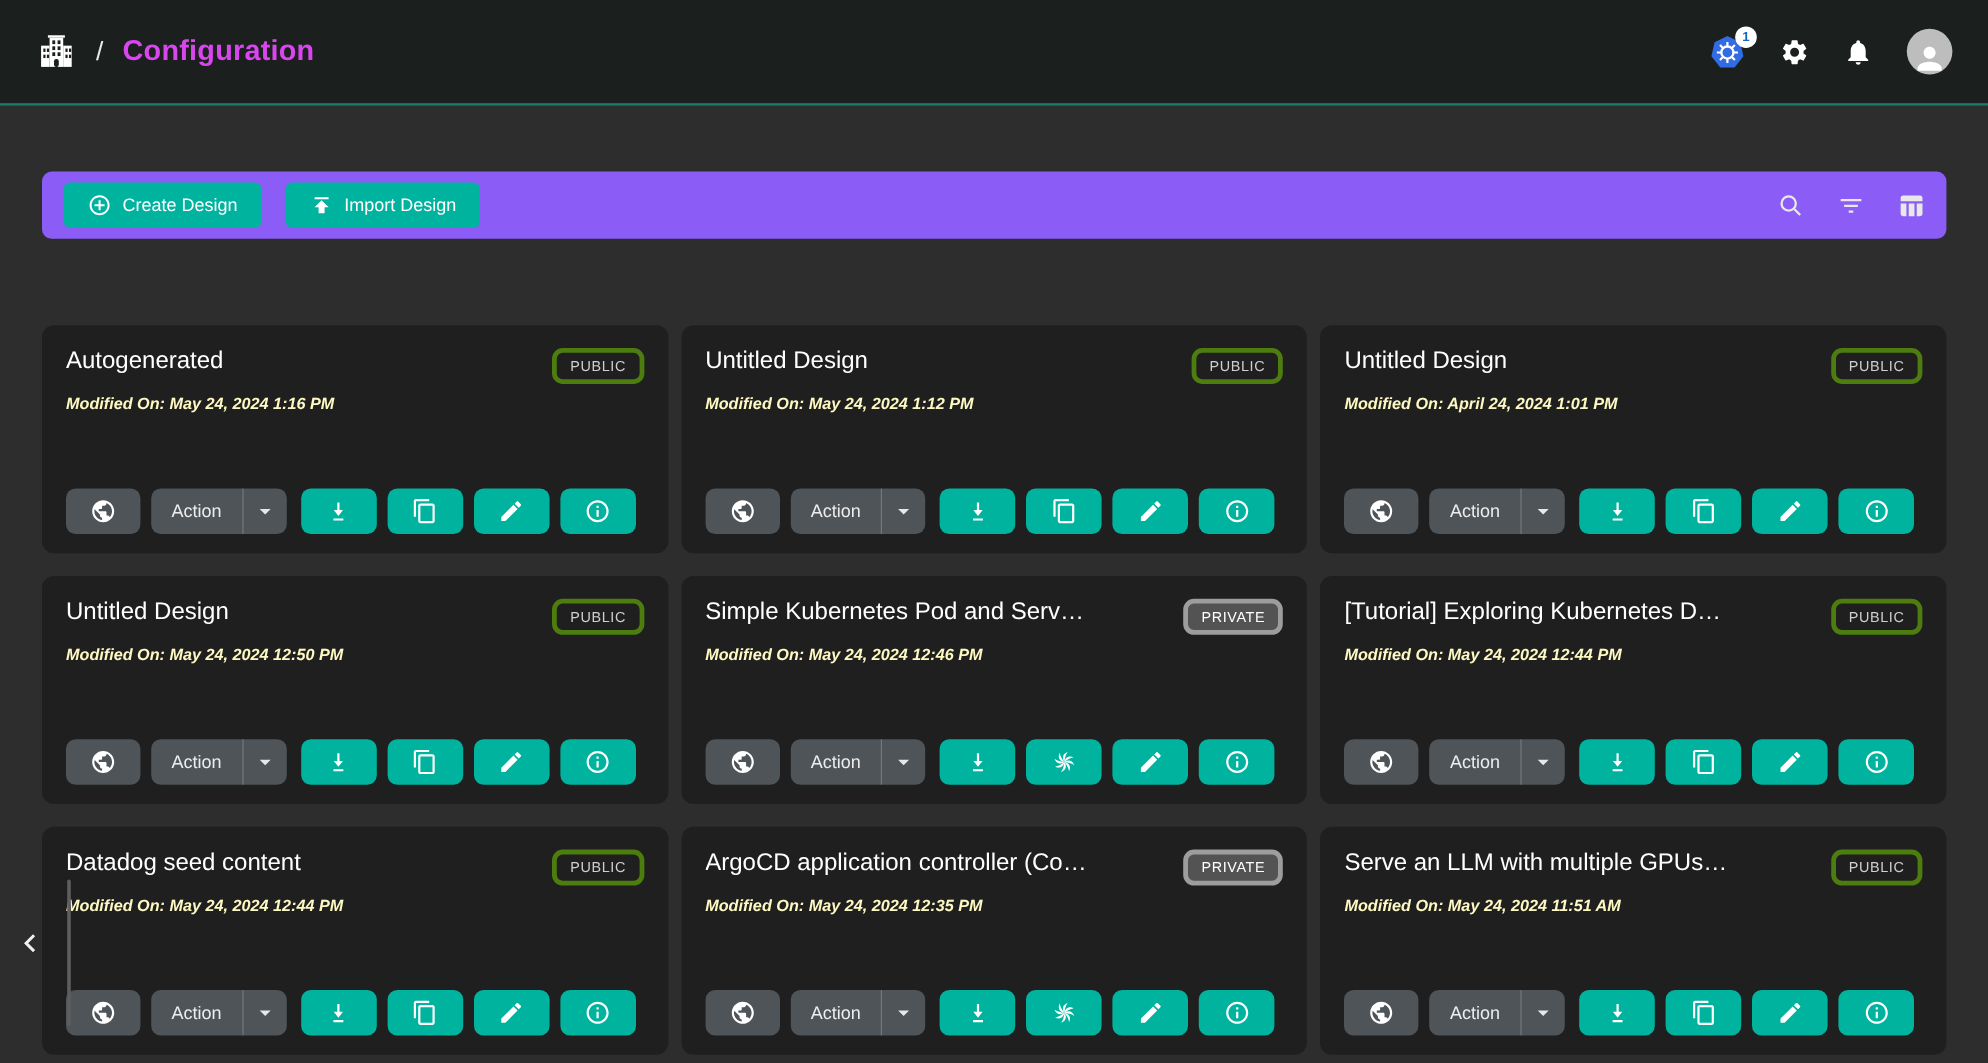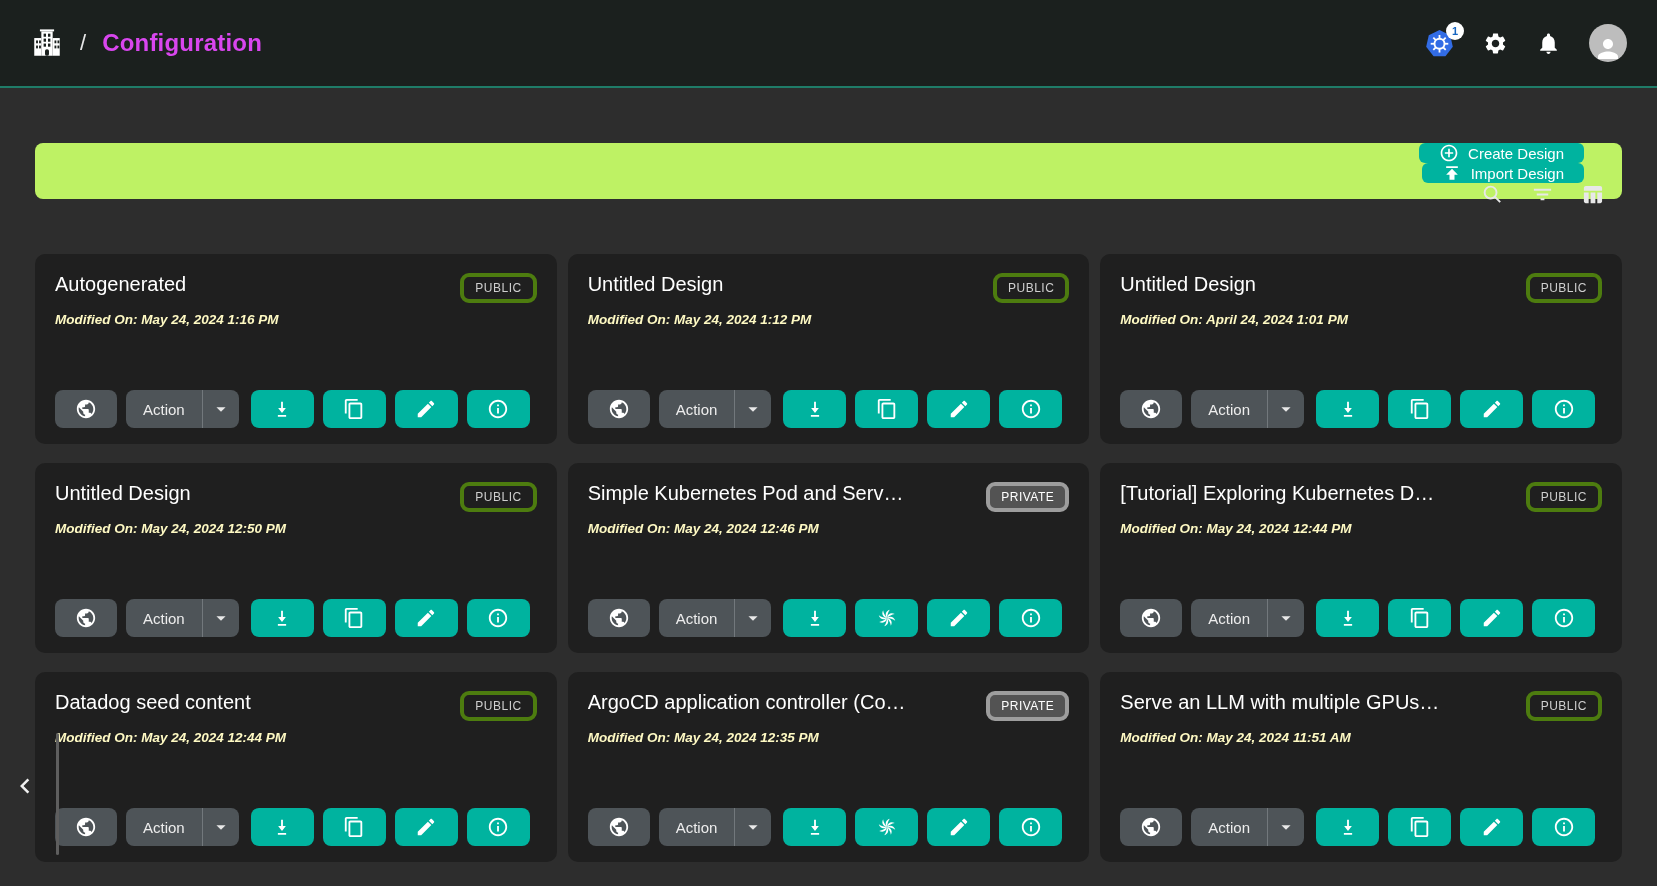--- a/index.html
+++ b/index.html
@@ -39,45 +39,44 @@
     background:#bdbdbd; overflow:hidden;
     display:flex; align-items:flex-end; justify-content:center;
     border:none; cursor:pointer;
   }
   .avatar svg { width:30px; height:30px; fill:#fff; margin-bottom:-2px; }
 
   
   .toolbar {
     margin:55px 35px 0;
     height:56px;
-    background:#bef264;
+    background:#8b5cf6;
     border-radius:8px;
-    display:flex; align-items:flex-end;
+    display:flex; align-items:center;
     padding:0 18px;
-    flex-direction:column;
   }
   .tbtn {
     height:38px;
     background:#00B39F;
     border:none; border-radius:6px;
     color:#fff; font-size:15px; font-weight:500;
     font-family:"Liberation Sans", sans-serif;
     display:flex; align-items:center; gap:9px;
     padding:0 20px; margin-right:20px;
     cursor:pointer;
   }
   .tbtn svg { width:20px; height:20px; fill:#fff; }
   .toolbar-right { margin-left:auto; display:flex; align-items:center; gap:27px; }
   .ibtn { background:none; border:none; cursor:pointer; display:flex; padding:0; }
   .ibtn svg { width:23px; height:23px; fill:#e8e8e8; }
   .ibtn.search svg { fill:none; stroke:#e8e8e8; stroke-width:2; }
 
   
   .grid {
-    margin:55px 35px 0;
+    margin:72px 35px 0;
     display:grid;
     grid-template-columns:repeat(3, 1fr);
     gap:19px 11px;
   }
   .card {
     height:190px;
     background:#1f1f1f;
     border-radius:10px;
     padding:17px 20px 16px;
     display:flex; flex-direction:column;

